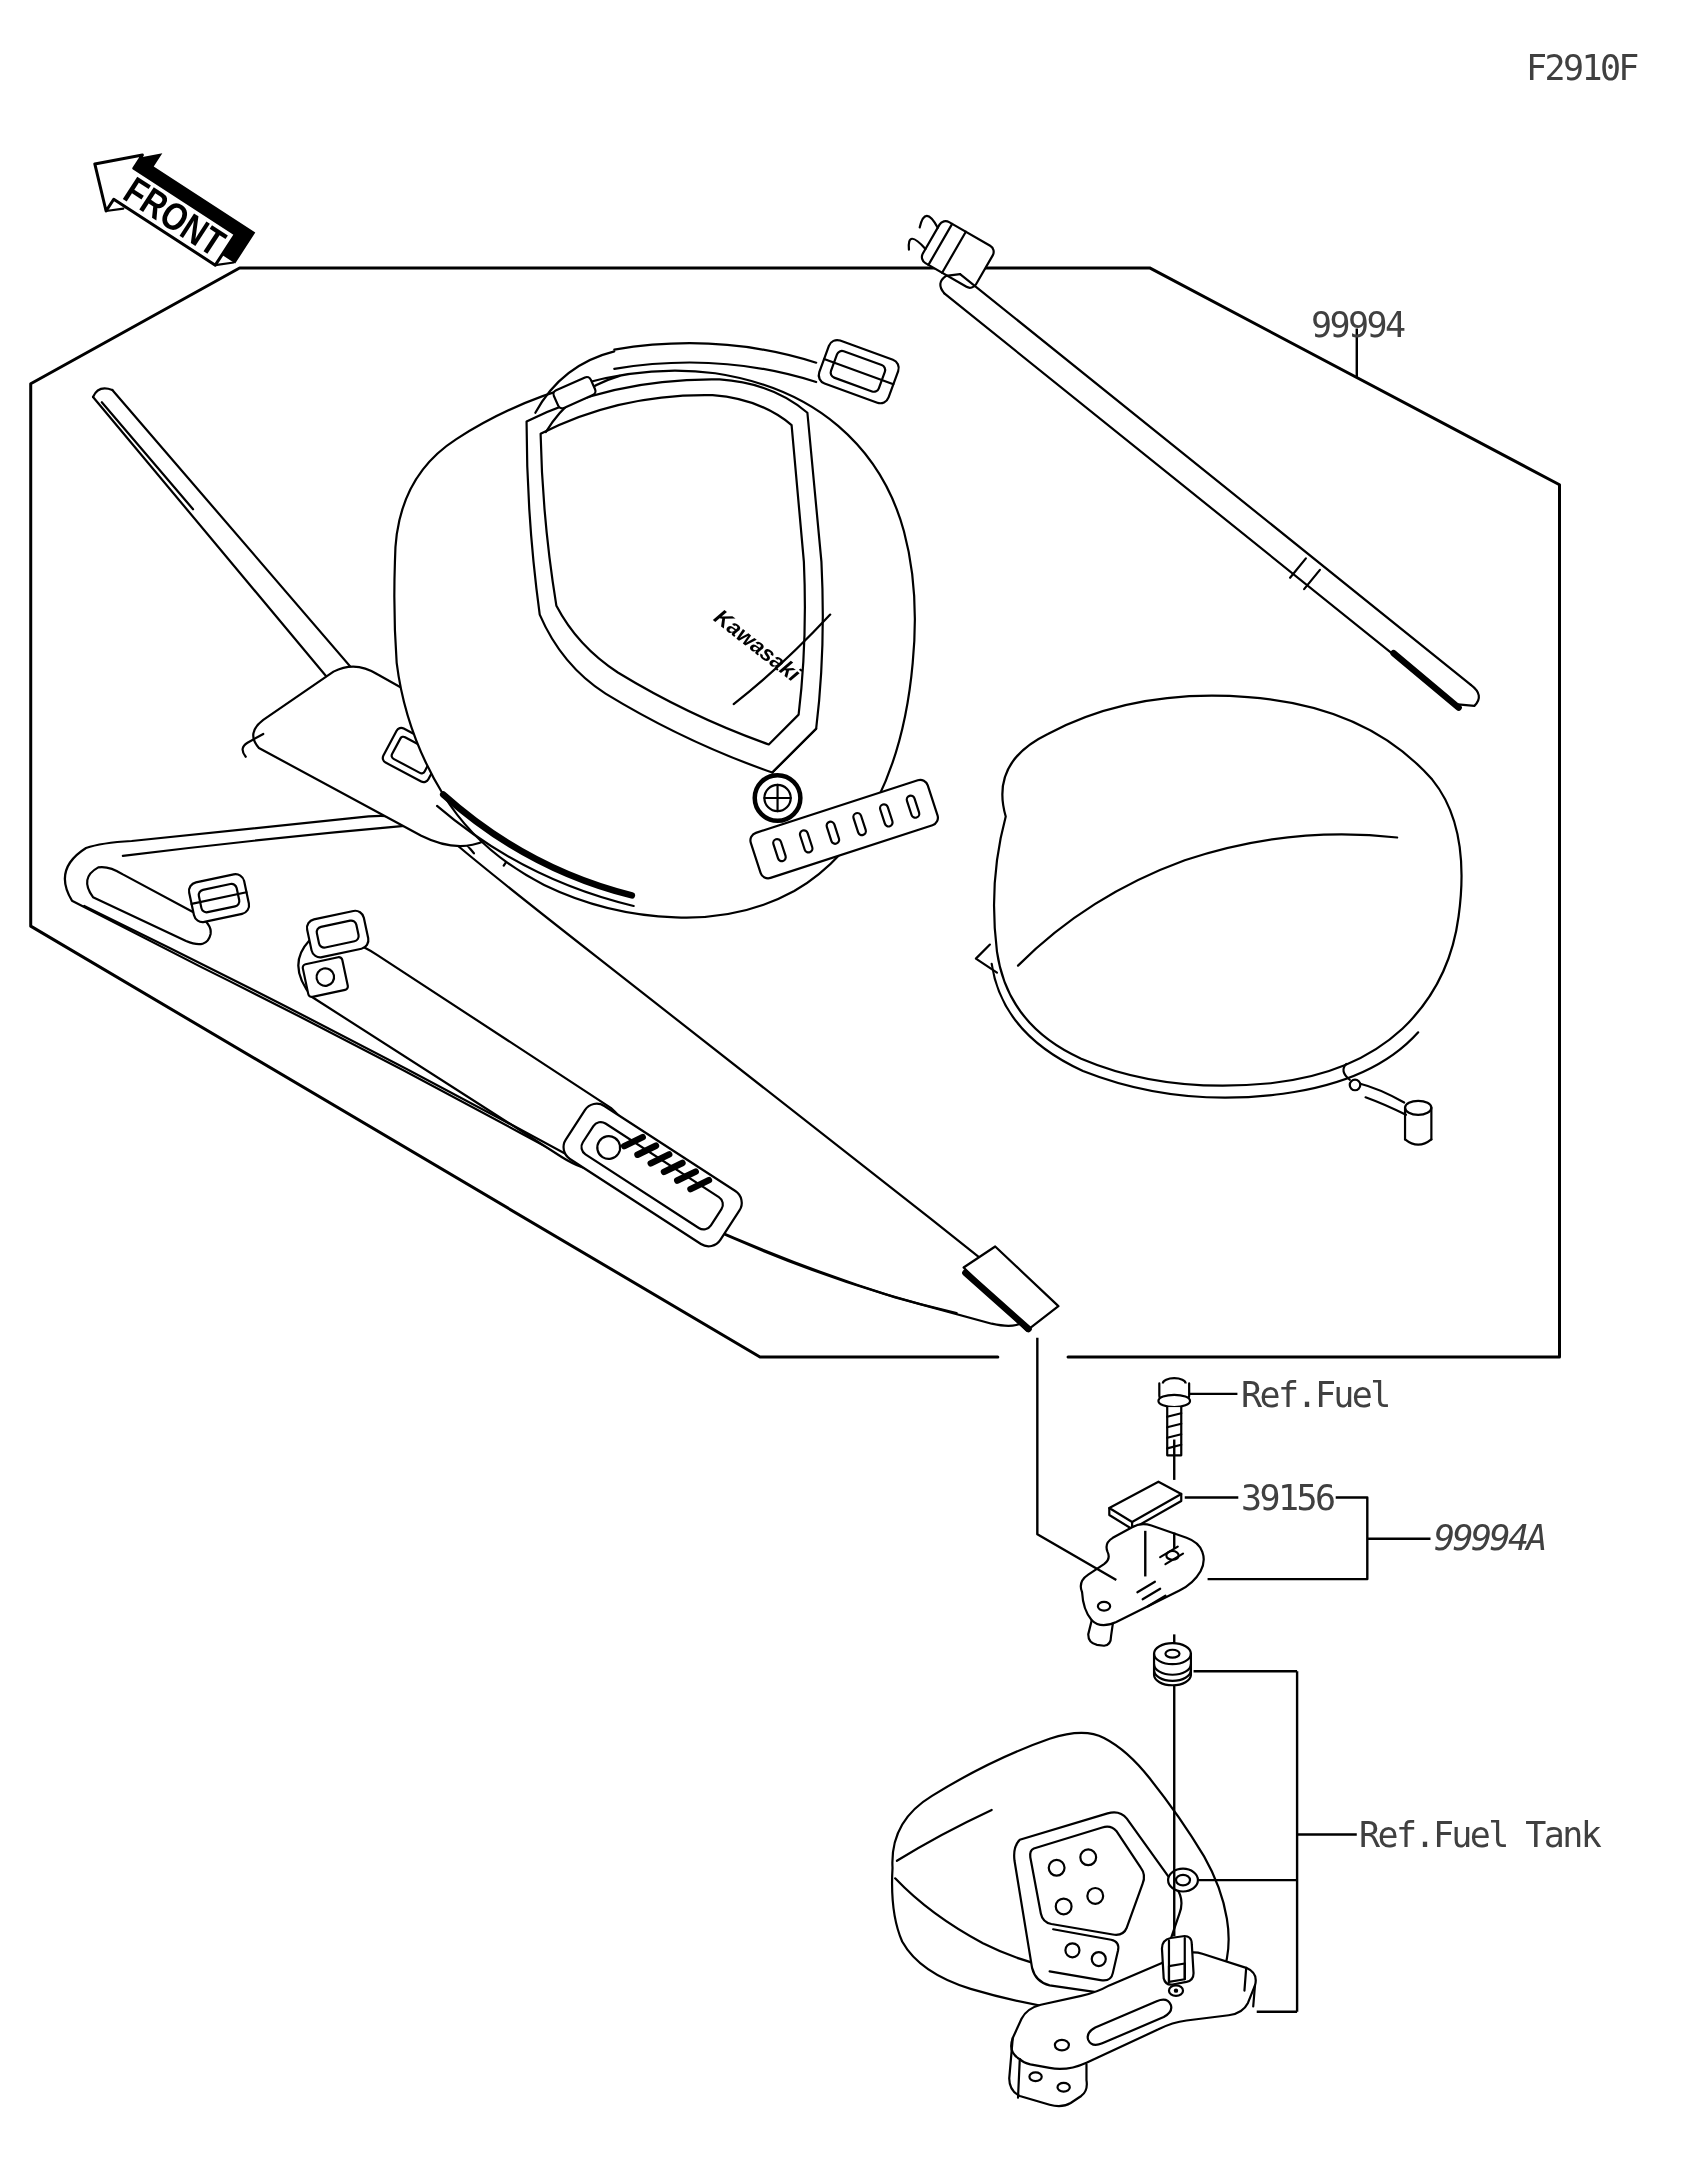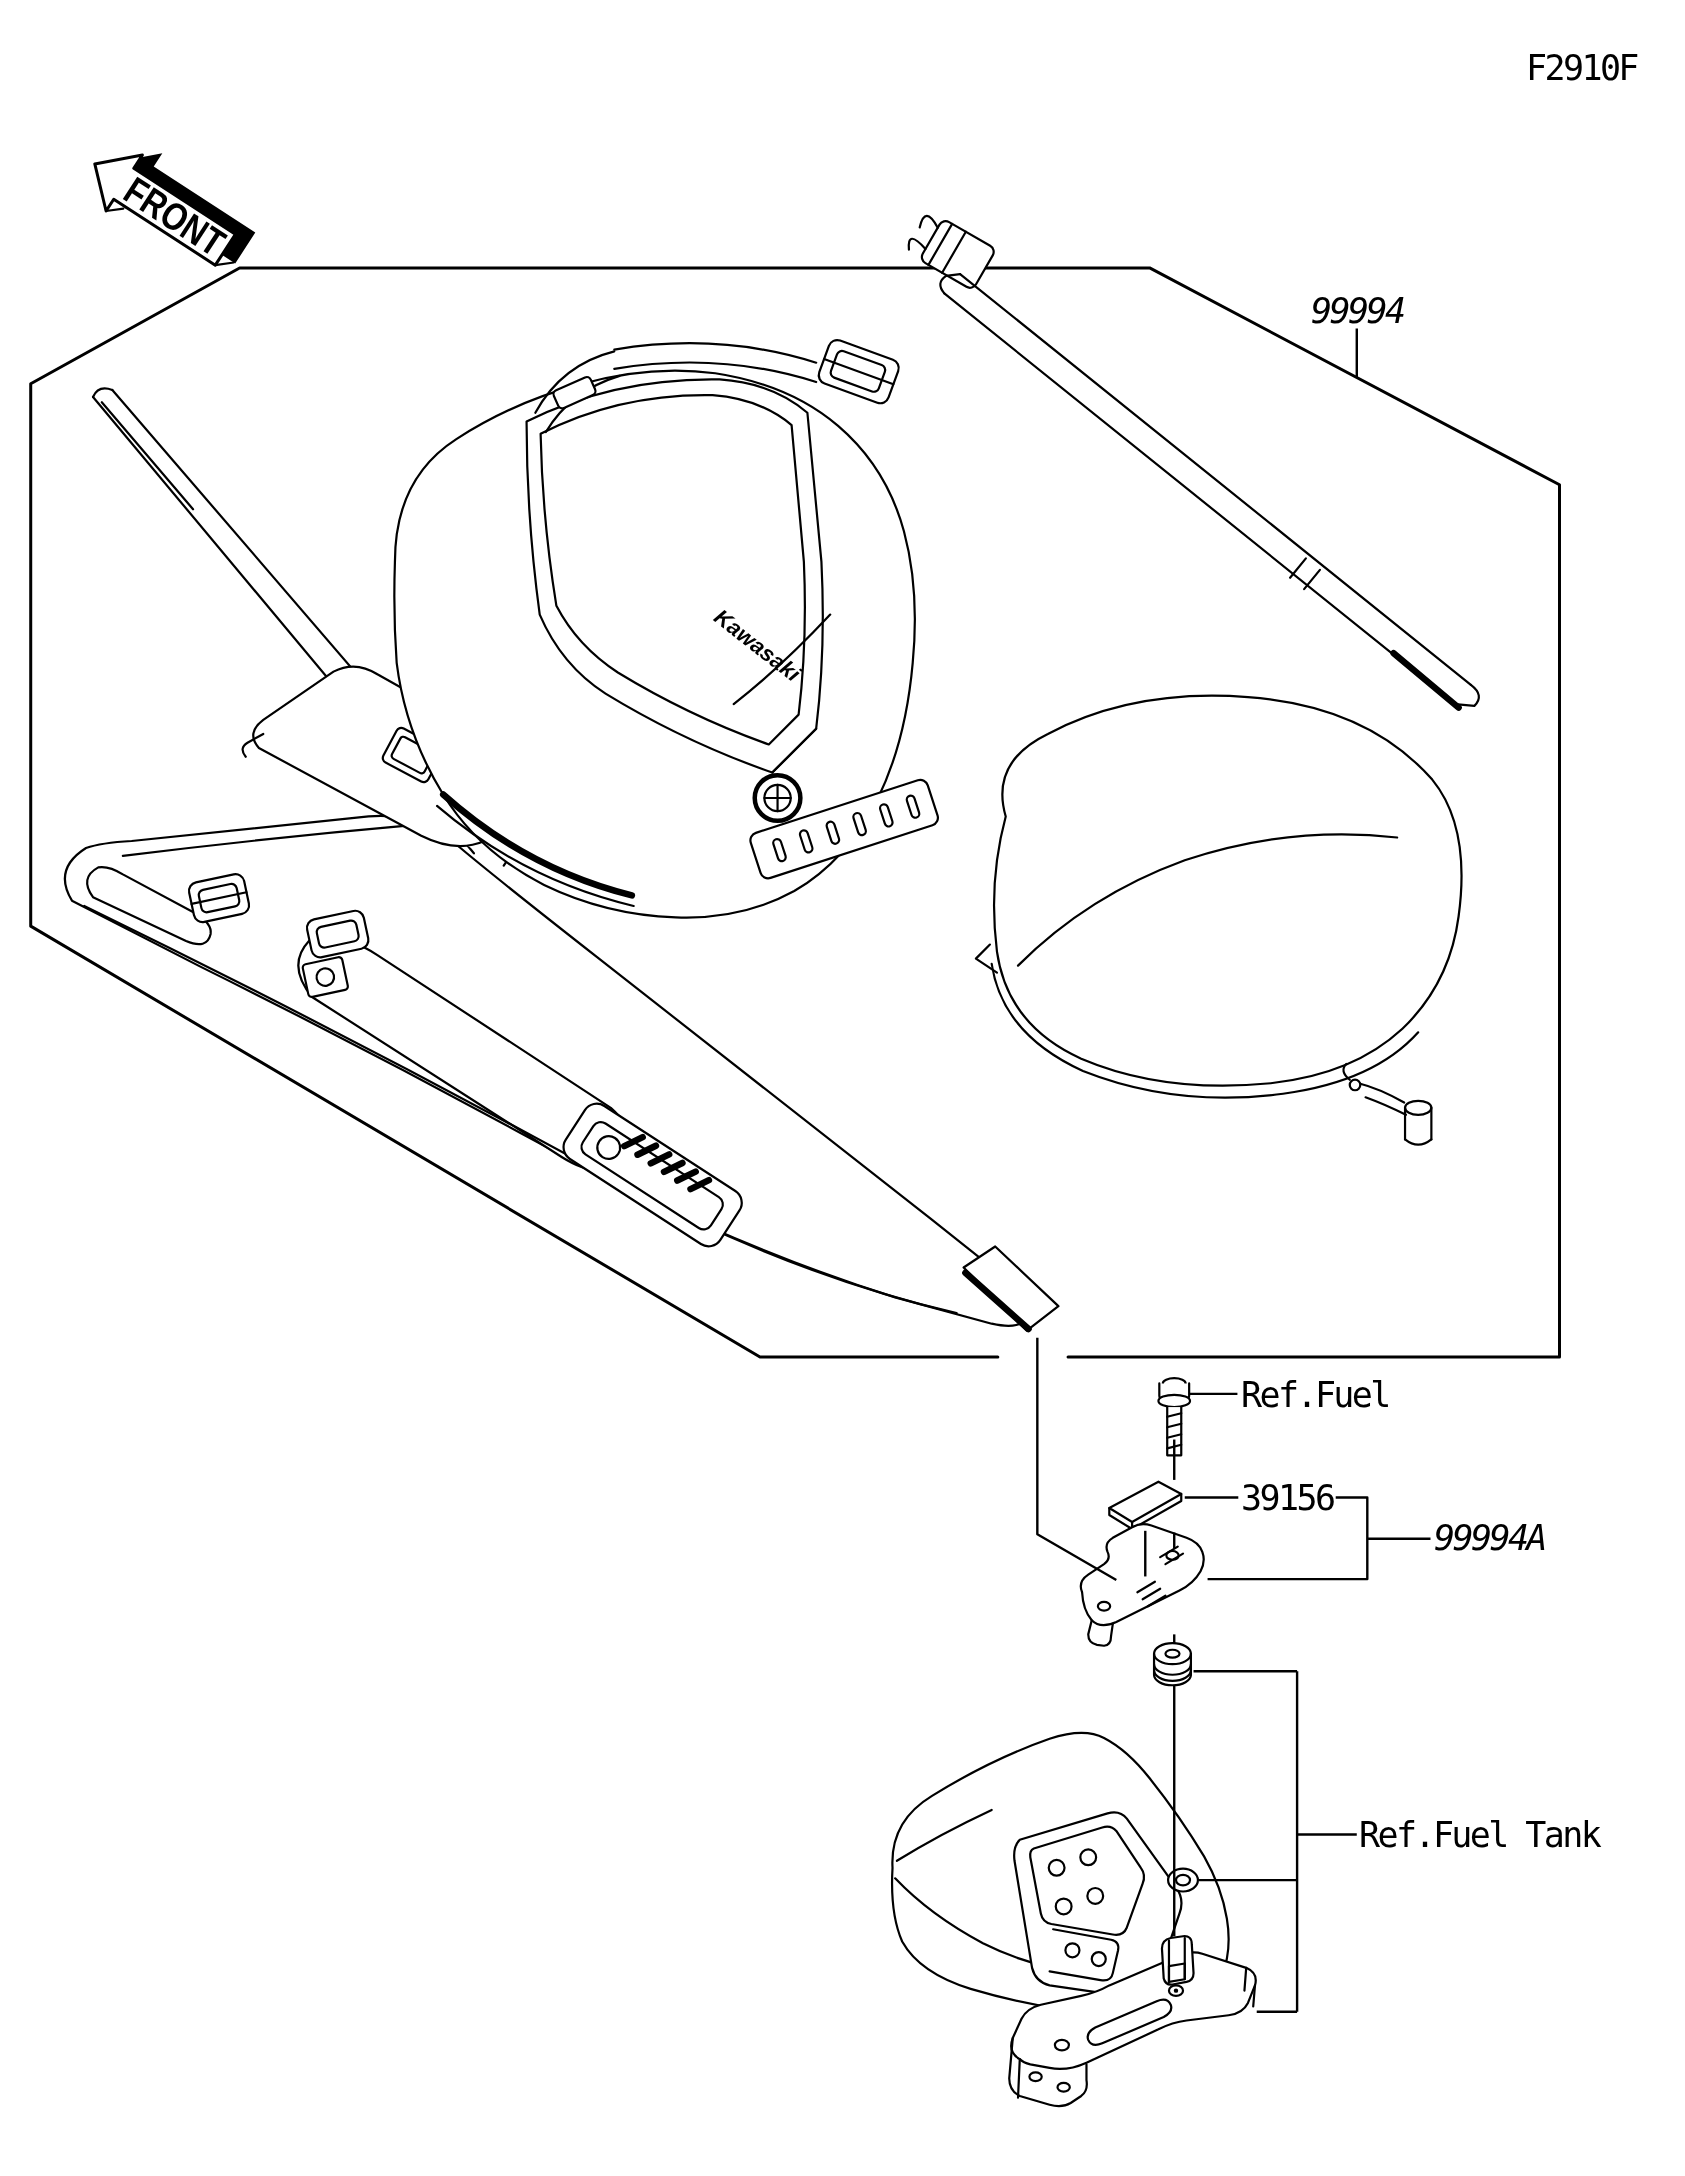--- a/index.html
+++ b/index.html
@@ -7,21 +7,21 @@
          font-family:"DejaVu Sans Mono", monospace;}
   svg{position:absolute;left:0;top:0;}
   svg *{vector-effect:non-scaling-stroke;}
   .art path,.art line,.art polyline,.art polygon,.art rect,.art ellipse,.art circle{
       stroke:#000;fill:none;stroke-width:2.2;stroke-linecap:round;stroke-linejoin:round;}
   .art .wf{fill:#ffffff;}
   .art .bf{fill:#000000;stroke:none;}
   .art .thick{stroke-width:6.5;}
   .art .border{stroke-width:3;}
   .art .ld{stroke-width:2.4;stroke-linecap:butt;}
-  .lbl{position:absolute;color:#000000;font-size:35px;line-height:35px;letter-spacing:-2.6px;
+  .lbl{position:absolute;color:#404040;font-size:35px;line-height:35px;letter-spacing:-2.6px;
        white-space:pre;transform:translateY(-50%);}
   .front-text{font-family:"Liberation Sans",sans-serif;font-weight:bold;fill:#000;stroke:none;}
   .logo-text{font-family:"Liberation Sans",sans-serif;font-weight:bold;font-style:italic;
        fill:#000;stroke:none;}
 </style>
 </head>
 <body>
 
 <div class="stage">
 
@@ -272,21 +272,21 @@
       <line class="ld" x1="1360" y1="1904" x2="1478" y2="1904"></line>
       <line class="ld" x1="1478" y1="1904" x2="1478" y2="2292"></line>
       <line class="ld" x1="1478" y1="2090" x2="1546" y2="2090"></line>
       <line class="ld" x1="1366" y1="2142" x2="1478" y2="2142"></line>
       <line class="ld" x1="1478" y1="2292" x2="1432" y2="2292"></line>
     </g>
   </svg>
 
   <div class="lbl" style="left:1526px;top:68px;">F2910F</div>
 
-  <div class="lbl" style="left:1311px;top:311px;font-style:italic;">99994</div>
+  <div class="lbl" style="left:1311px;top:325px;">99994</div>
 
   <div class="lbl" style="left:1241px;top:1395px;">Ref.Fuel</div>
 
   <div class="lbl" style="left:1241px;top:1498px;">39156</div>
 
   <div class="lbl" style="left:1434px;top:1538px;font-style:italic;">99994A</div>
 
   <div class="lbl" style="left:1359px;top:1835px;">Ref.Fuel Tank</div>
 </div>
 

